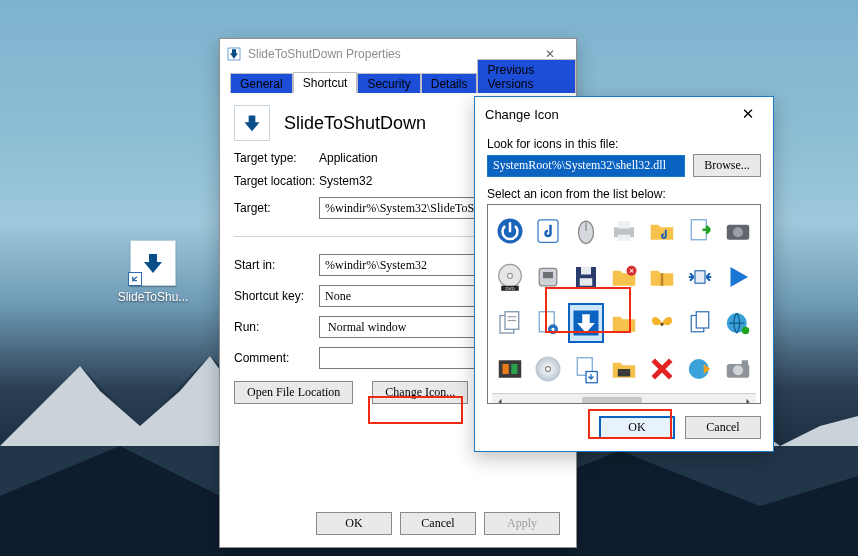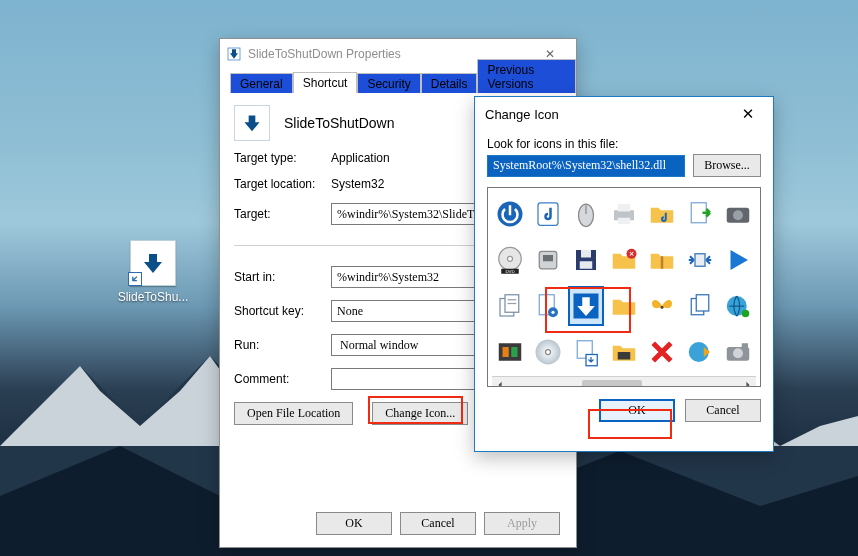--- a/index.html
+++ b/index.html
@@ -33,23 +33,23 @@
   .titlebar .close { width:40px; height:28px; text-align:center; line-height:28px; color:#666; cursor:pointer; }
   .tabs { display:flex; align-items:flex-end; gap:0; padding-left:10px; height:23px; }
   .tab { border:1px solid #bfbfbf; border-bottom:none; padding:3px 9px 2px; font-size:12px; position:relative; top:1px; background:#1d4ed8; cursor:pointer; }
   .tab.active { background:#fff; border-top:1px solid #bfbfbf; z-index:2; padding-bottom:3px; }
   .tab-rule { border-bottom:1px solid #bfbfbf; margin:0 10px; }
   .tab-content { position:relative; padding:12px 14px 10px; }
 
   .hdr-row { display:flex; align-items:center; gap:14px; margin-bottom:10px; }
   .hdr-row .tile-sm { width:36px; height:36px; border:1px solid #c9d6df; background:#fff; display:flex; align-items:center; justify-content:center; }
   .hdr-row .tile-sm svg { width:20px; height:20px; fill:#0a4e8a; }
-  .hdr-row .name { font-size:14px; }
-
-  .kv { display:grid; grid-template-columns:85px 1fr; align-items:center; row-gap:9px; font-size:12px;gap:12px; }
+  .hdr-row .name { font-size:18px; }
+
+  .kv { display:grid; grid-template-columns:85px 1fr; align-items:center; row-gap:9px; font-size:12px; }
   .kv .lab { color:#000; }
   .kv .val { color:#000; }
   .sep { height:1px; background:#d0d0d0; margin:8px 0; grid-column:1/3; }
 
   .txt { width:100%; height:22px; border:1px solid #7a7a7a; padding:2px 5px; font:12px "Segoe UI"; }
   .sel { width:100%; height:22px; border:1px solid #7a7a7a; font:12px "Segoe UI"; background:#fff; padding:2px 4px; }
 
   .btn-row { display:flex; gap:19px; margin-top:12px; }
   .btn { height:23px; padding:0 12px; border:1px solid #8a8a8a; background:#e9e9e9; font:12px "Segoe UI"; cursor:pointer; display:inline-flex; align-items:center; justify-content:center;text-align:center; }
   .btn:disabled { color:#9b9b9b; cursor:default; }
@@ -185,20 +185,21 @@
     <div class="titlebar">
       <span class="title" style="font-weight:400">Change Icon</span>
       <span class="close2">✕</span>
     </div>
     <div class="body">
       <div class="lab2">Look for icons in this file:</div>
       <div class="path-row">
         <input class="path-input" value="SystemRoot%\System32\shell32.dll" style="">
         <button class="btn" style="width:68px">Browse...</button>
       </div>
+      <div class="lab2">Select an icon from the list below:</div>
 
       <div class="icon-list-wrap">
         <div class="icon-grid">
 
           <div class="ic">
               <svg viewBox="0 0 24 24">
                 <circle cx="12" cy="12" r="10" fill="#1b65b9"></circle>
                 <path d="M12 5v8" stroke="#fff" stroke-width="2"></path>
                 <path d="M8 8a6 6 0 108 0" fill="none" stroke="#fff" stroke-width="2"></path>
               </svg>

